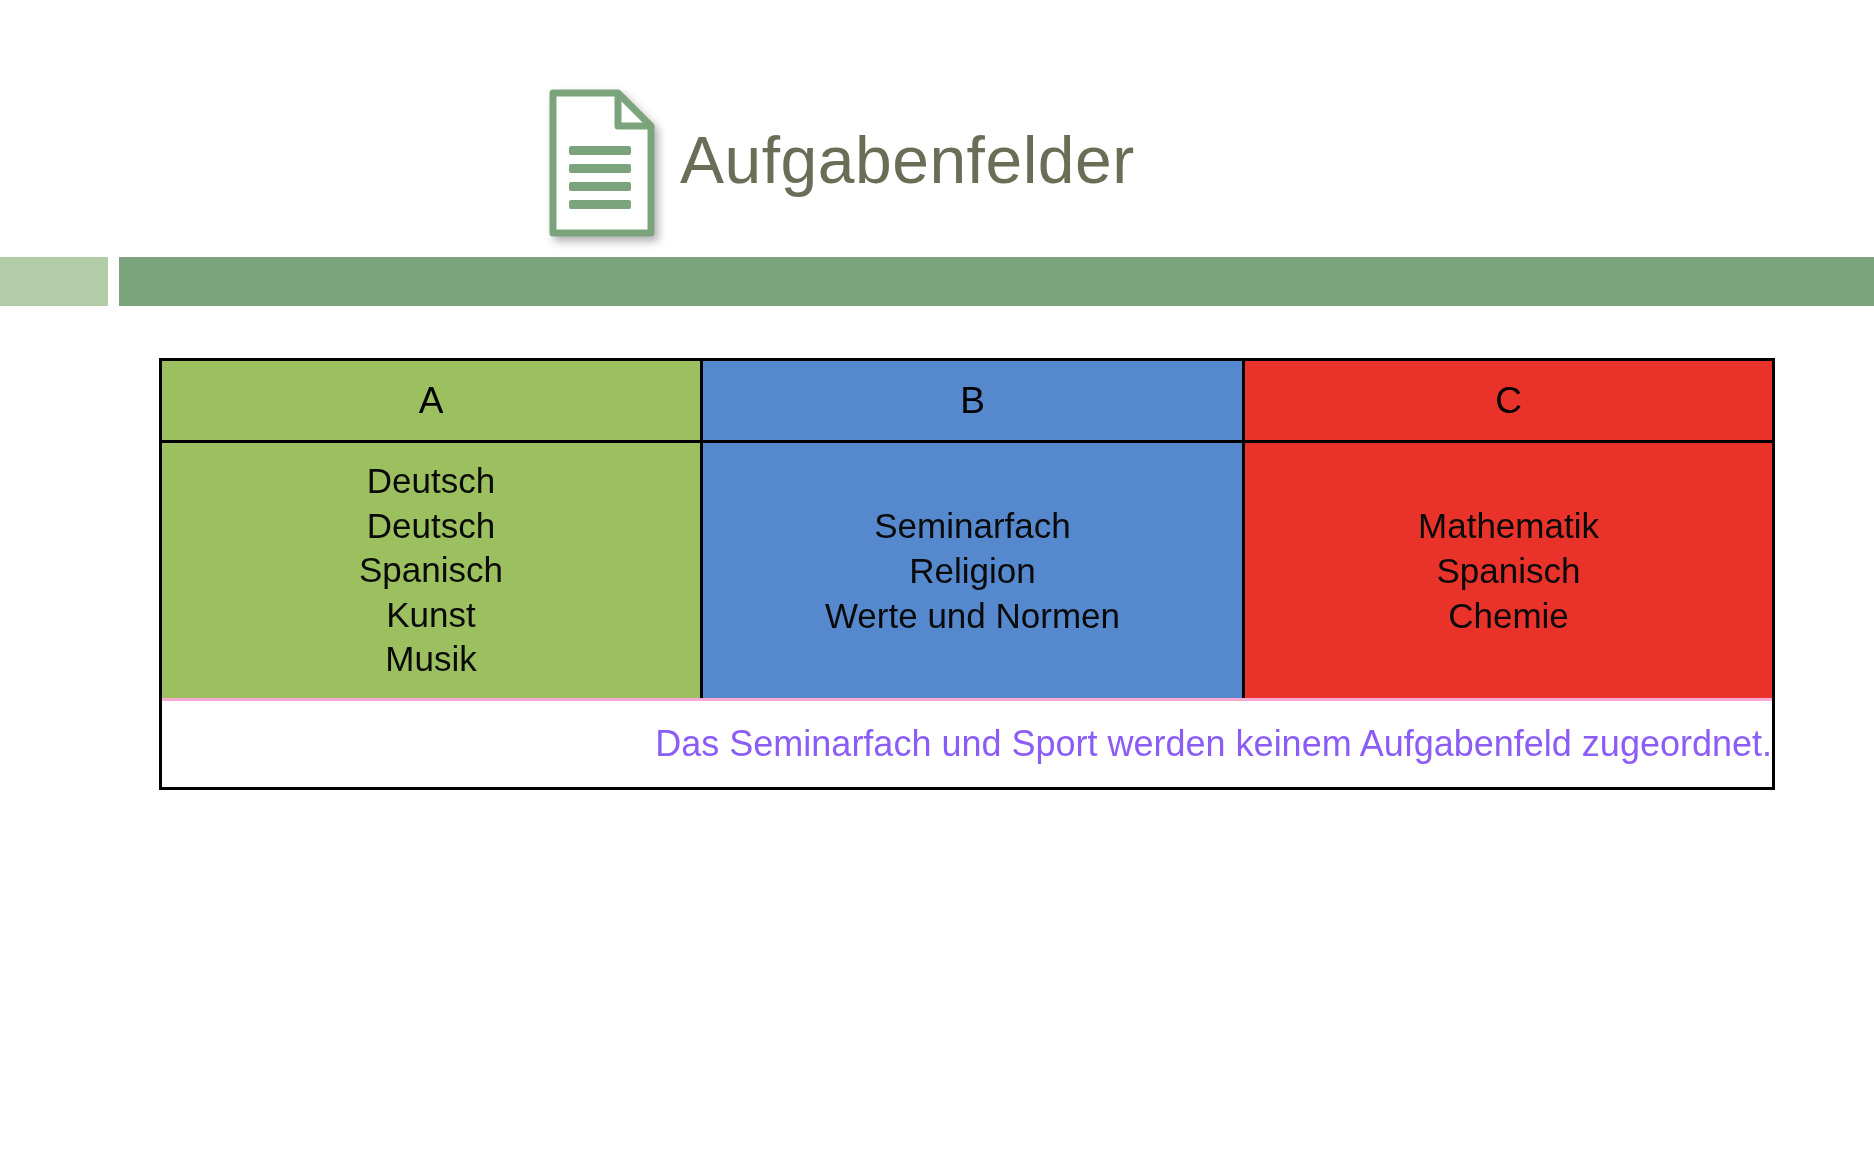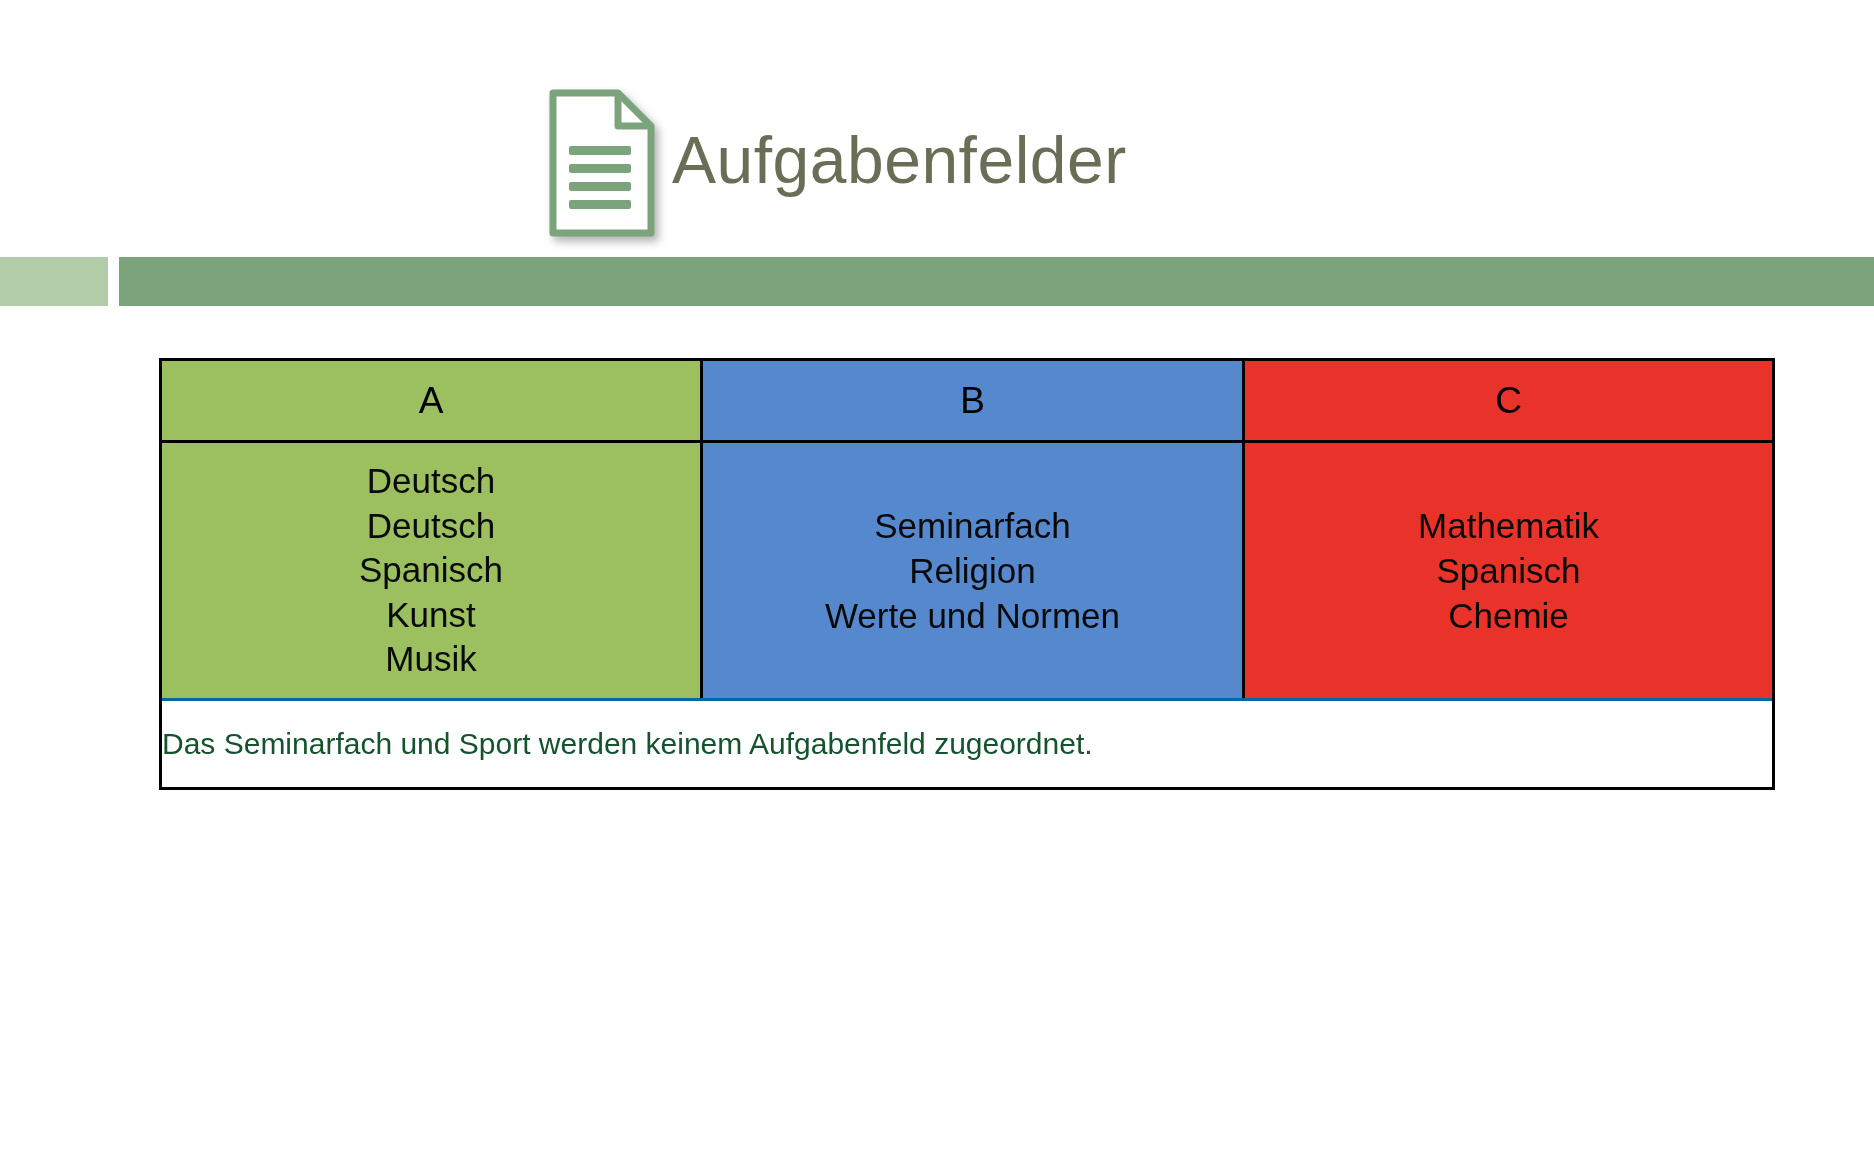--- a/index.html
+++ b/index.html
@@ -23,21 +23,21 @@
     width: 1874px;
     height: 268px;
   }
 
   #title-block {
     position: absolute;
     left: 548px;
     top: 88px;
     display: flex;
     align-items: center;
-    gap: 16px;
+    gap: 24px;
   }
 
   #doc-icon {
     width: 108px;
     height: 150px;
     flex: 0 0 auto;
     filter: drop-shadow(4px 5px 4px rgba(0,0,0,0.30));
   }
 
   #page-title {
@@ -83,21 +83,21 @@
 
   .table-head-row {
     display: flex;
     height: 79px;
     flex: 0 0 79px;
     border-bottom: 3px solid #000000;
   }
   .table-body-row {
     display: flex;
     flex: 1 1 auto;
-    border-bottom: 3px solid #0369a1;
+    border-bottom: 3px solid #f9a8d4;
   }
   .table-foot-row {
     display: flex;
     height: 86px;
     flex: 0 0 86px;
     background: #ffffff;
   }
 
   .col {
     box-sizing: border-box;
@@ -128,23 +128,23 @@
     color: #0a0a0a;
     line-height: 1.28;
     white-space: nowrap;
   }
   .col-a .subject { line-height: 1.27; }
   .col-b .subject { line-height: 1.29; }
   .col-c .subject { line-height: 1.29; }
 
   .foot-note {
     width: 100%;
-    text-align: left;
-    font-size: 30px;
-    color: #14532d;
+    text-align: right;
+    font-size: 36px;
+    color: #8b5cf6;
     line-height: 1;
     align-self: center;
   }
 </style>
 </head>
 <body>
 
 <div id="header-area">
 
   <div id="title-block">

